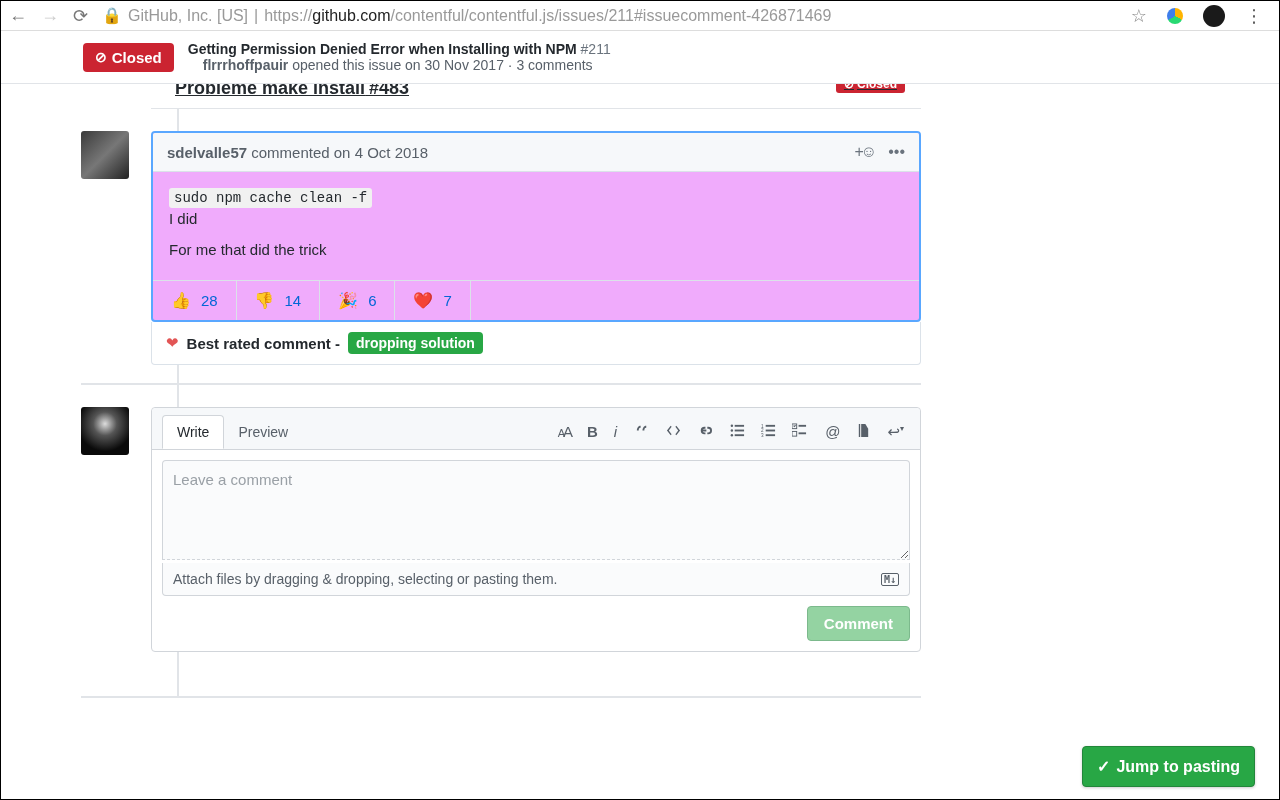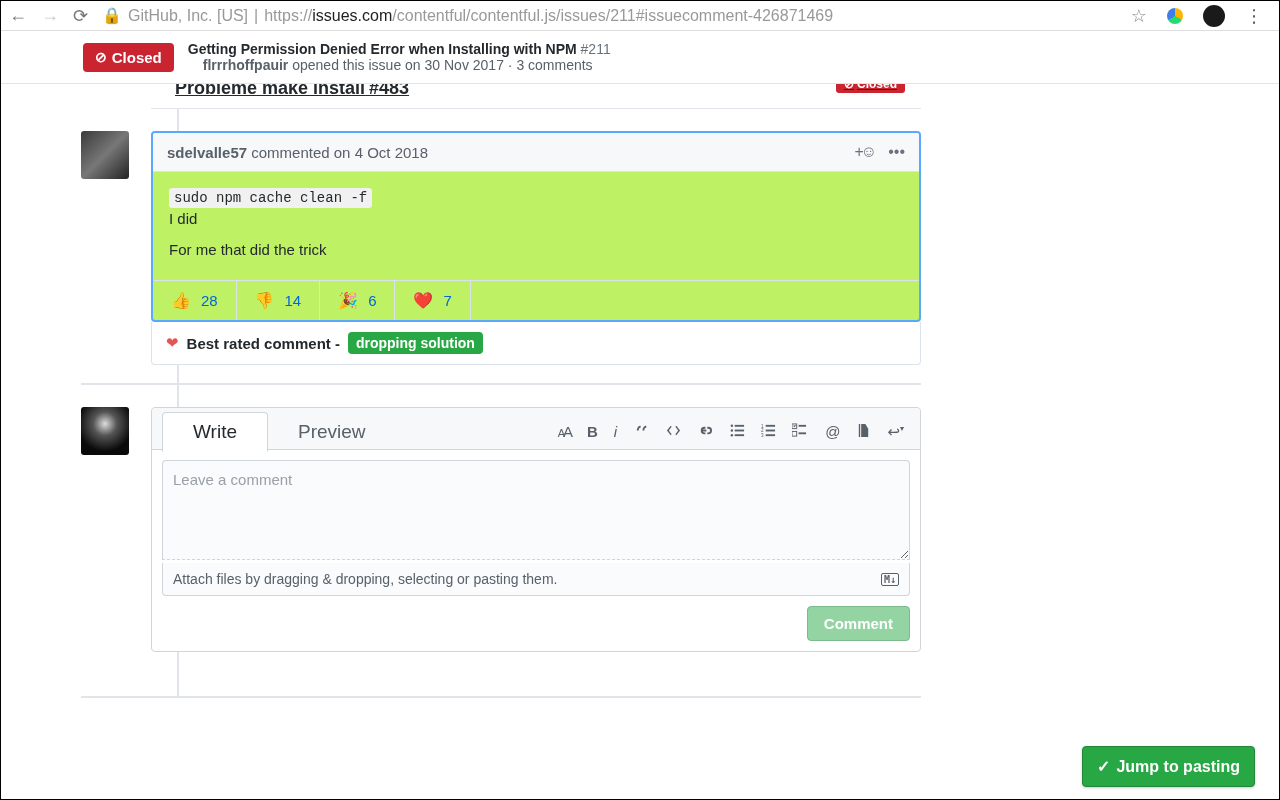--- a/index.html
+++ b/index.html
@@ -154,21 +154,21 @@
     width:48px;
     height:48px;
     background: linear-gradient(135deg,#3a3a3a 0%, #777 50%, #222 100%);
     border-radius:3px;
   }
   .comment-box {
     margin-left: 70px;
     width: 770px;
     border: 2px solid #59a7ff;
     border-radius:4px;
-    background:#bef264;
+    background:#f0abfc;
     overflow:hidden;
   }
   .comment-header {
     background:#f6f8fa;
     border-bottom:1px solid #dbe2e9;
     padding: 10px 14px;
     display:flex;
     justify-content:space-between;
     align-items:center;
     color:#586069;
@@ -268,22 +268,22 @@
     display:flex;
     align-items:center;
     padding: 6px 10px 0 10px;
     background:#f6f8fa;
     border-bottom:1px solid #d1d5da;
     border-radius:4px 4px 0 0;
     position:relative;
     height:42px;
   }
   .tab {
-    padding: 8px 30px;
-    font-size:19px;
+    padding: 8px 14px;
+    font-size:14px;
     color:#586069;
     cursor:pointer;
     position:relative;
   }
   .tab.active {
     background:#fff;
     border:1px solid #d1d5da;
     border-bottom:1px solid #fff;
     border-radius:4px 4px 0 0;
     color:#24292e;
@@ -387,21 +387,21 @@
 
 <div class="browser-bar">
   <span class="navbtn">←</span>
   <span class="navbtn" style="color:#ccc">→</span>
   <span class="navbtn">⟳</span>
   <div class="url-segment">
     <span class="lock">🔒</span>
     <span>GitHub, Inc. [US]</span>
     <span>|</span>
     <span>
-      <span>https://</span><span class="domain">issues.com</span><span>/contentful/contentful.js/issues/211#issuecomment-426871469</span>
+      <span>https://</span><span class="domain">github.com</span><span>/contentful/contentful.js/issues/211#issuecomment-426871469</span>
     </span>
   </div>
   <div class="right-icons">
     <span style="color:#888;font-size:18px">☆</span>
     <div class="tricolor"></div>
     <div class="avatar-circle"></div>
     <span style="color:#555;font-size:18px">⋮</span>
   </div>
 </div>
 

